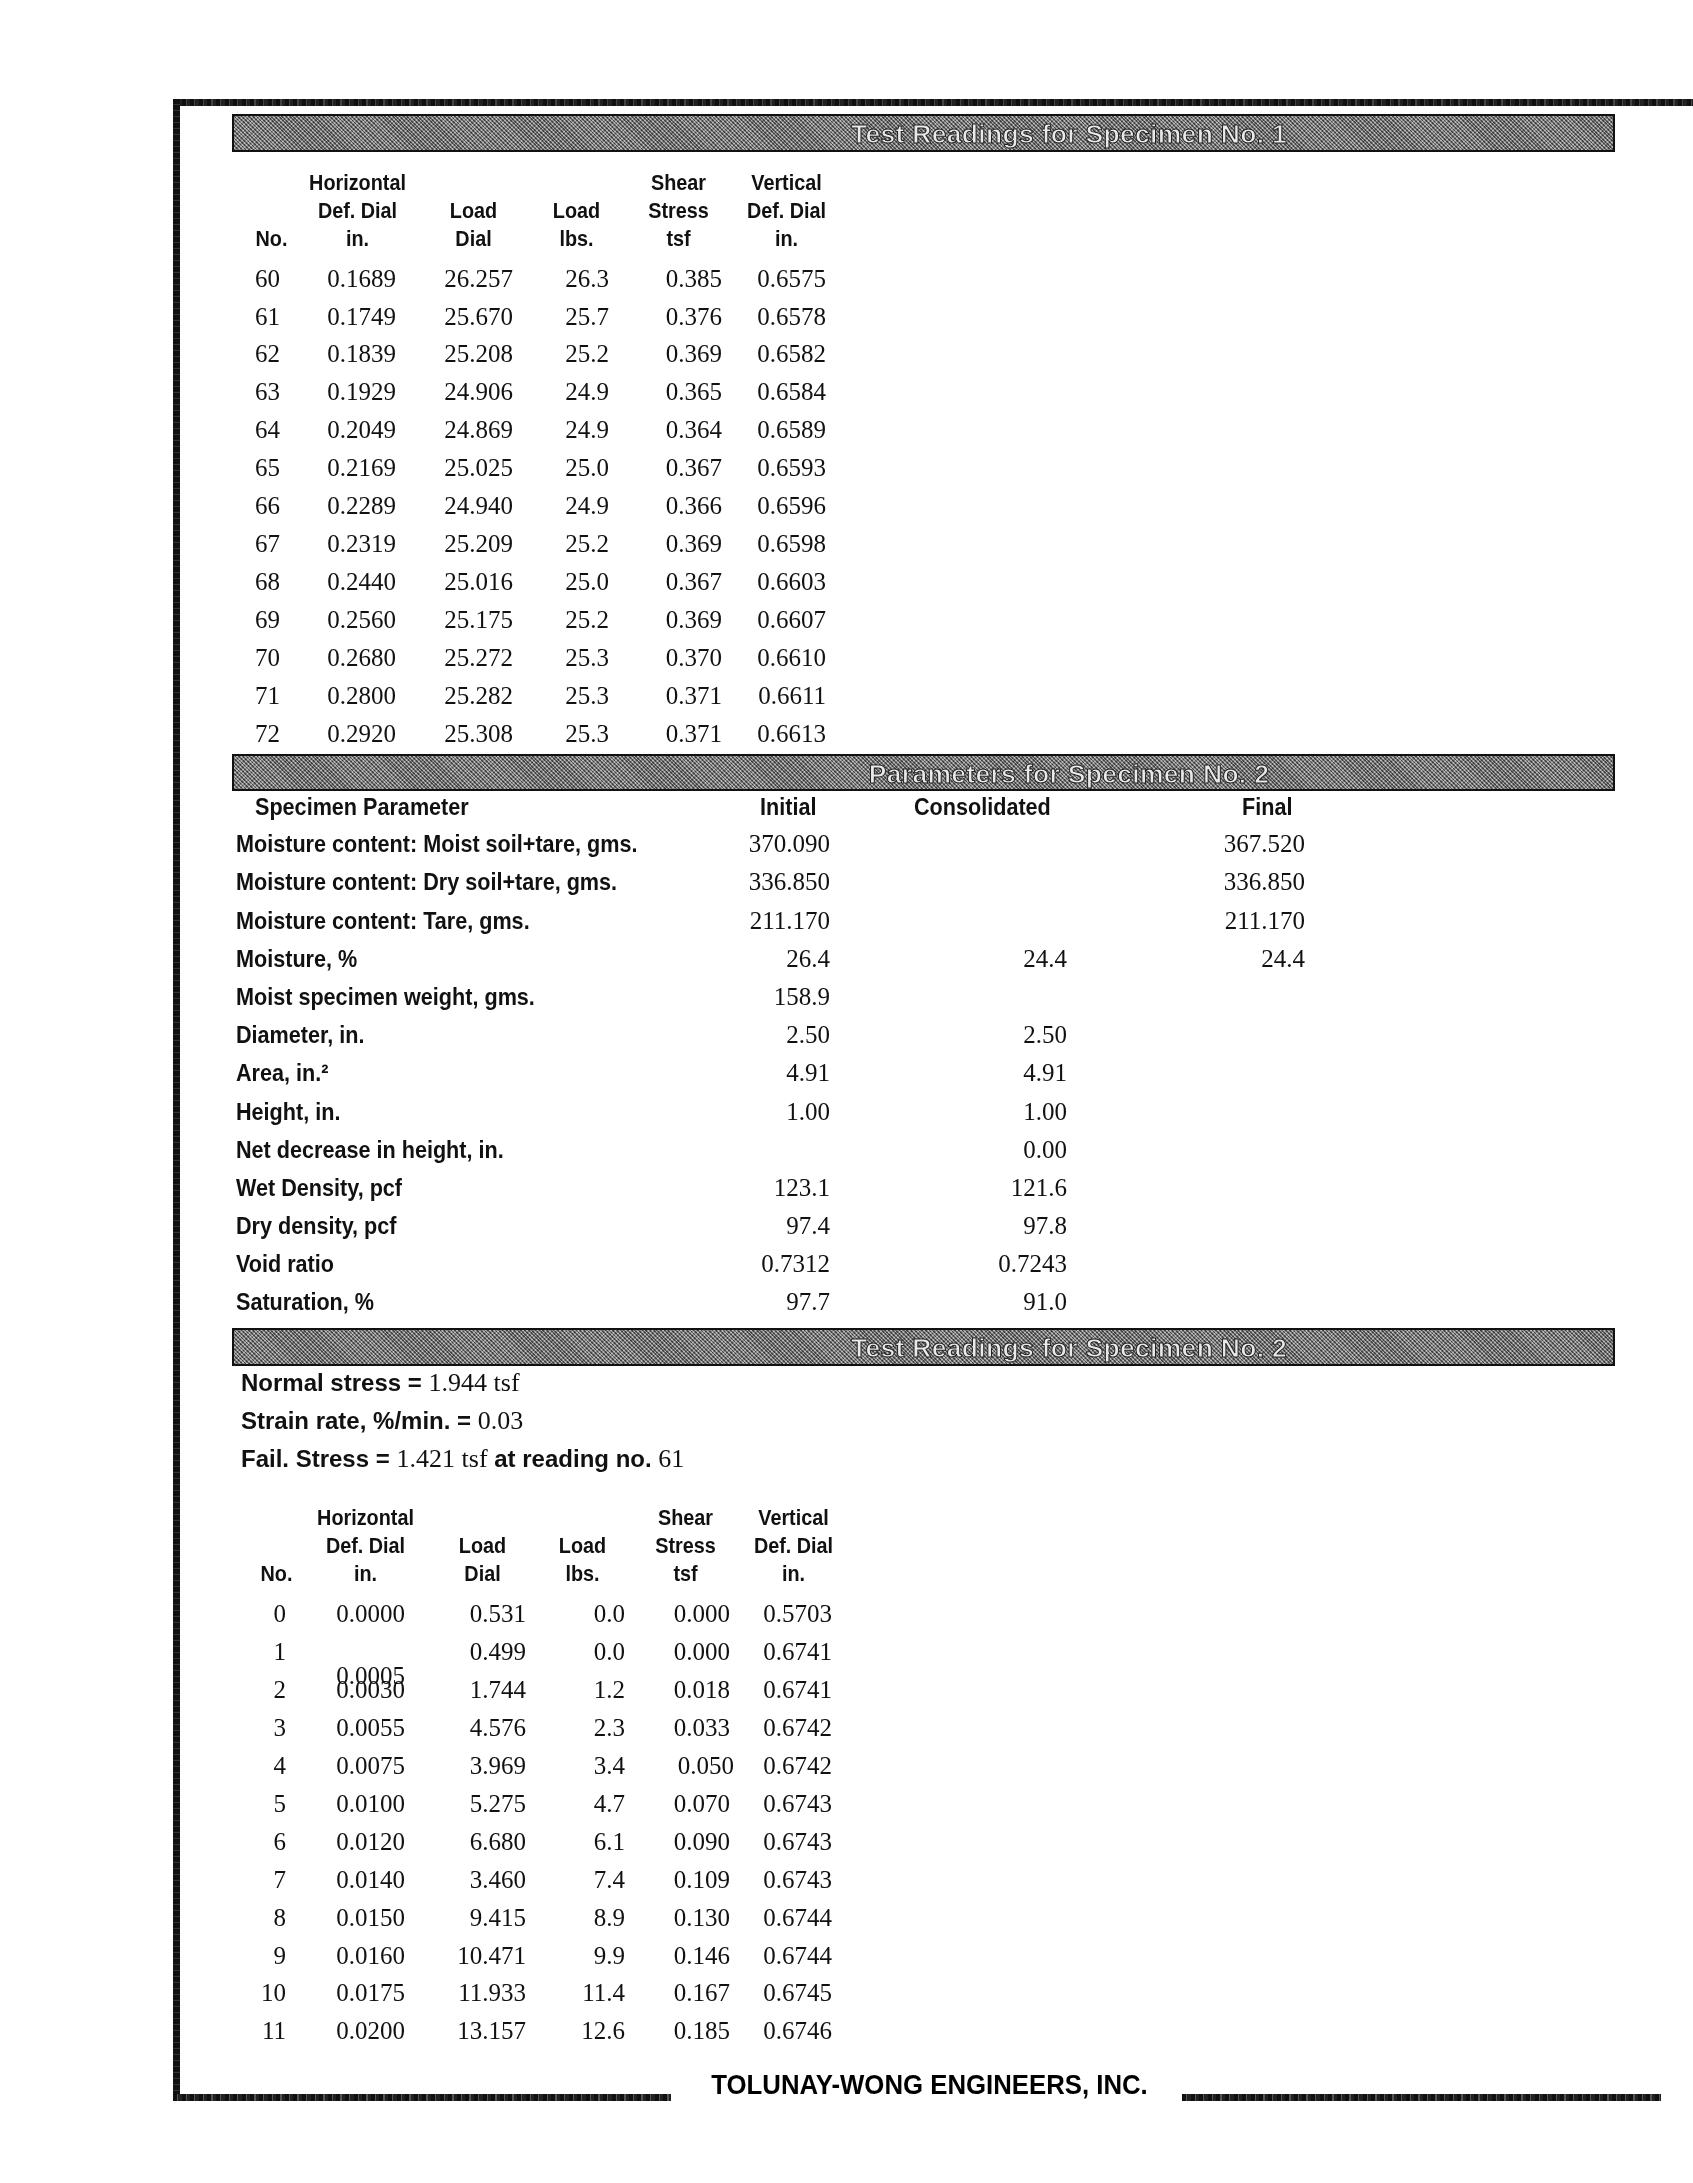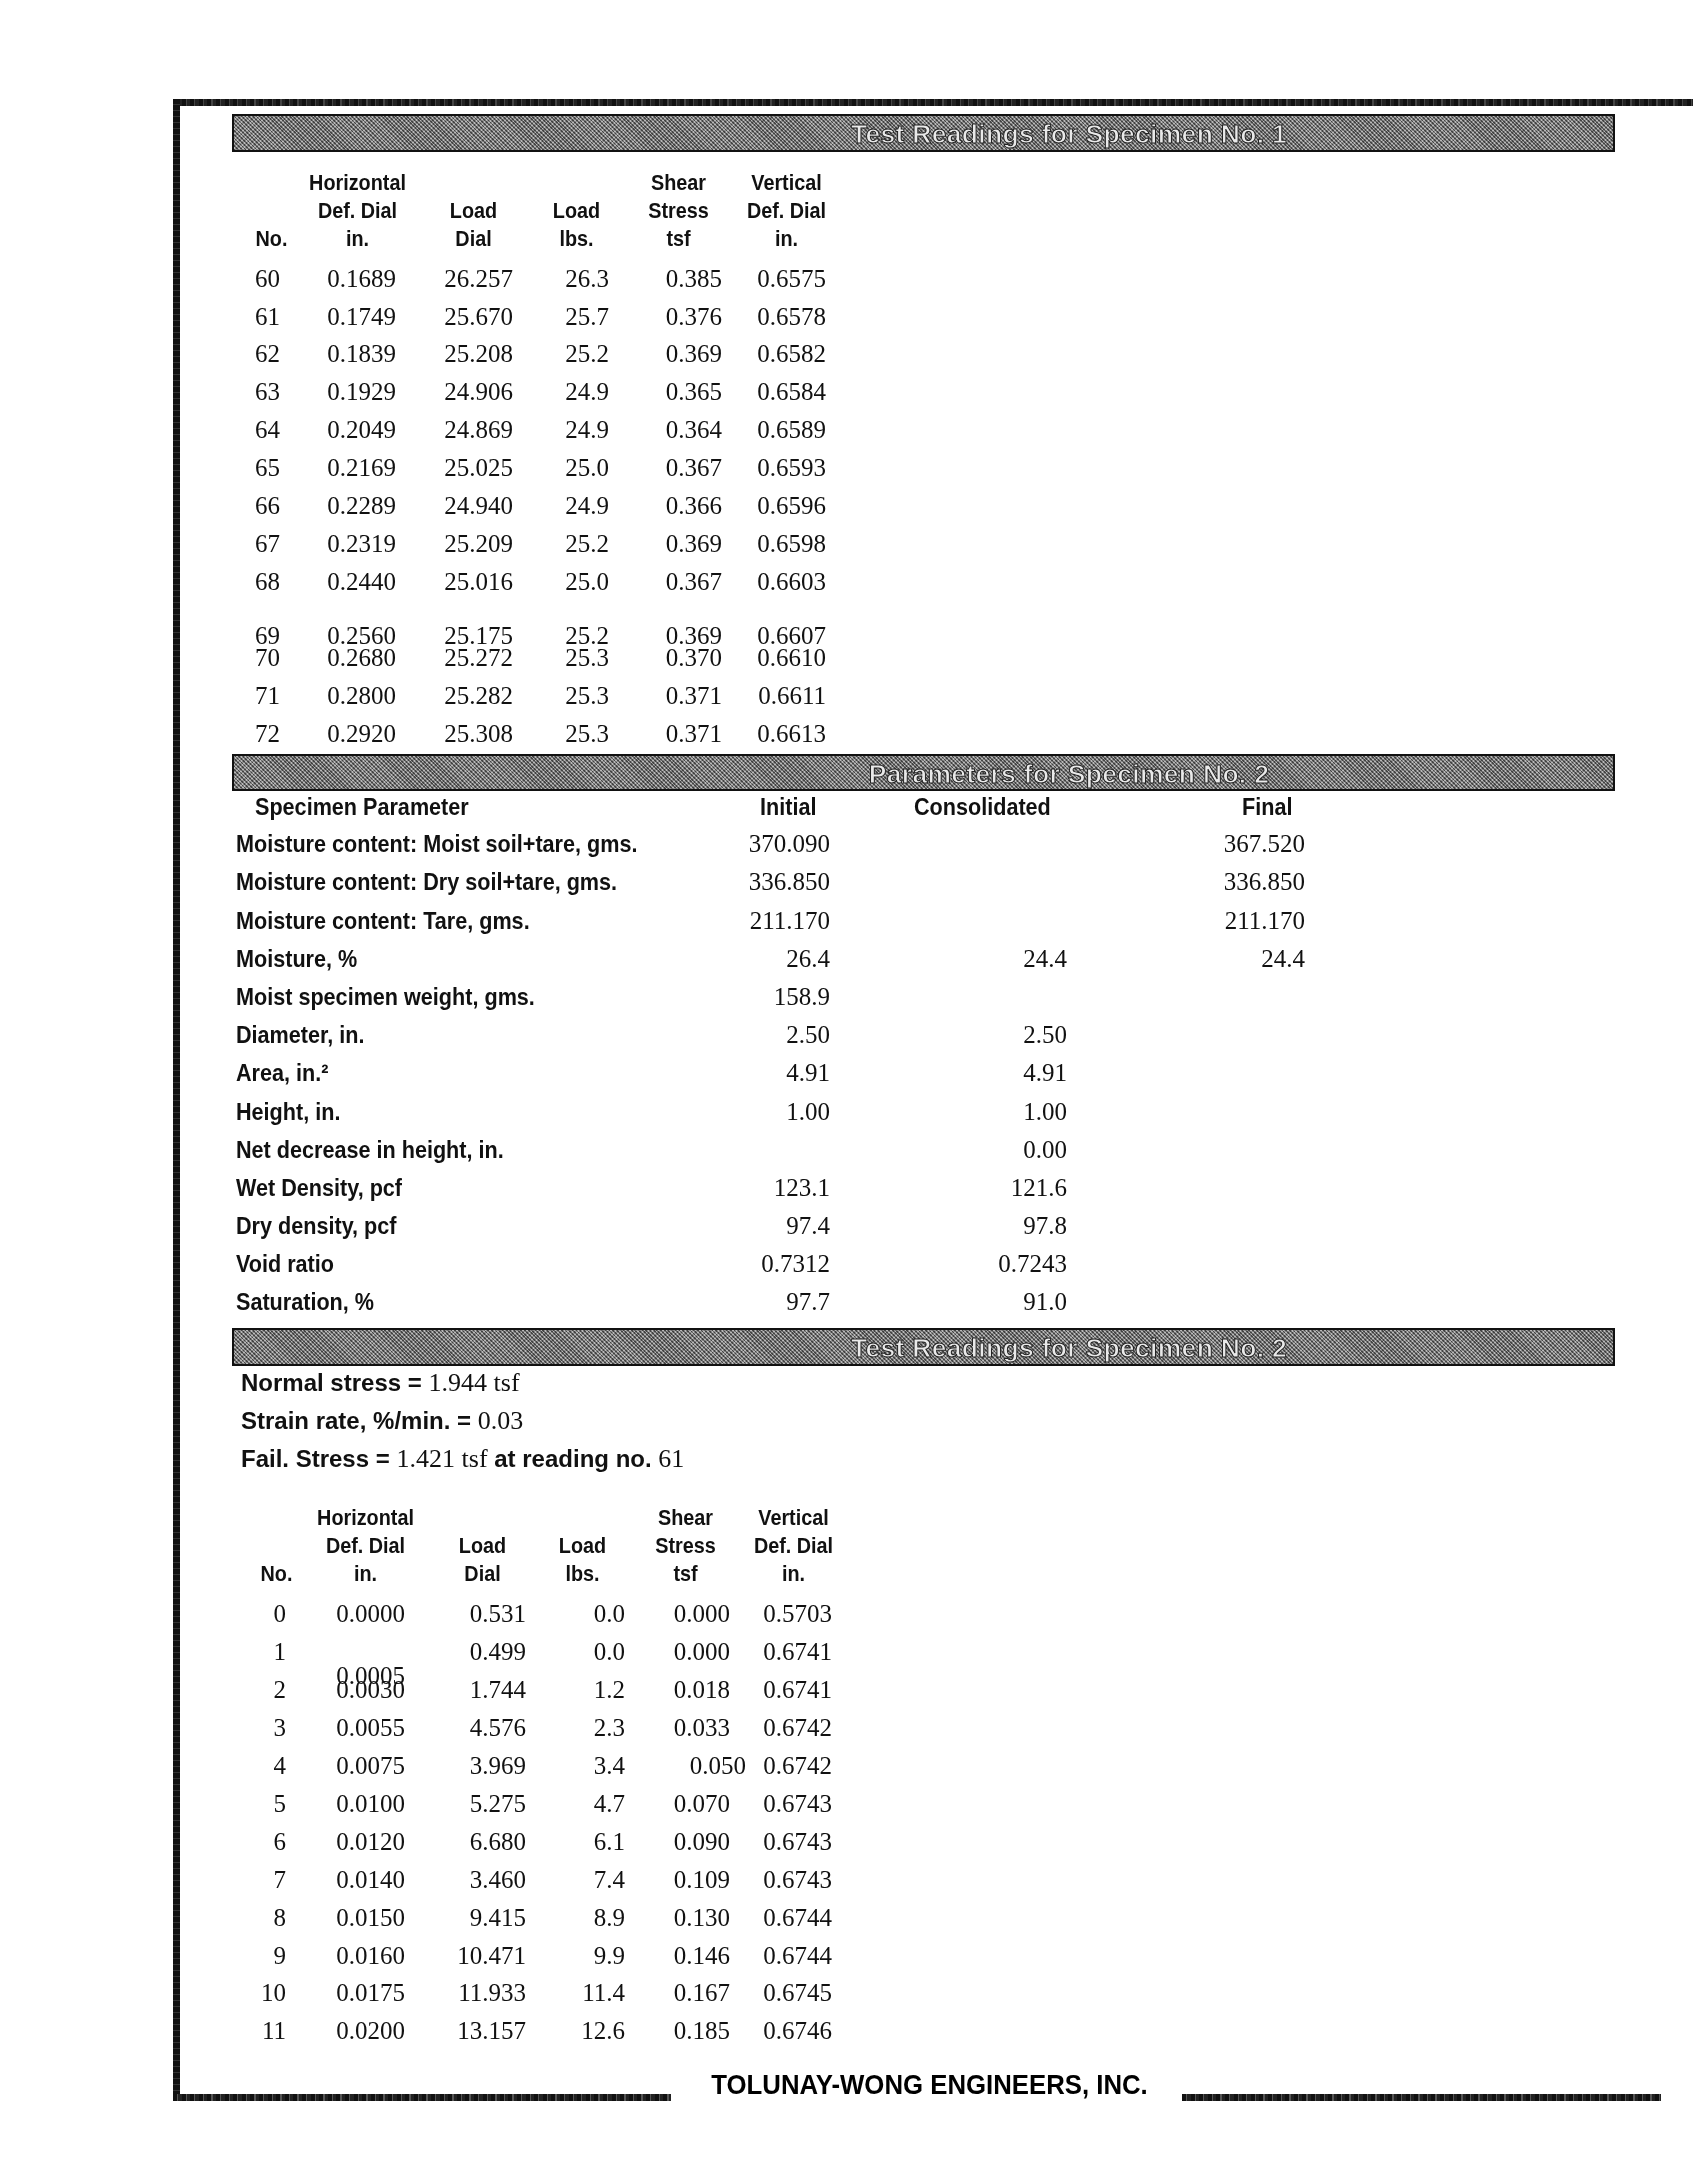--- a/index.html
+++ b/index.html
@@ -156,21 +156,21 @@
       <div class="cell" style="left: 482px; width: 106px;">0.6598</div>
     </div>
     <div class="data-row" style="top: 568px;">
       <div class="cell" style="left: -64px; width: 106px;">68</div>
       <div class="cell" style="left: 52px; width: 106px;">0.2440</div>
       <div class="cell" style="left: 169px; width: 106px;">25.016</div>
       <div class="cell" style="left: 265px; width: 106px;">25.0</div>
       <div class="cell" style="left: 378px; width: 106px;">0.367</div>
       <div class="cell" style="left: 482px; width: 106px;">0.6603</div>
     </div>
-    <div class="data-row" style="top: 622px;">
+    <div class="data-row" style="top: 606px;">
       <div class="cell" style="left: -64px; width: 106px;">69</div>
       <div class="cell" style="left: 52px; width: 106px;">0.2560</div>
       <div class="cell" style="left: 169px; width: 106px;">25.175</div>
       <div class="cell" style="left: 265px; width: 106px;">25.2</div>
       <div class="cell" style="left: 378px; width: 106px;">0.369</div>
       <div class="cell" style="left: 482px; width: 106px;">0.6607</div>
     </div>
     <div class="data-row" style="top: 644px;">
       <div class="cell" style="left: -64px; width: 106px;">70</div>
       <div class="cell" style="left: 52px; width: 106px;">0.2680</div>
@@ -371,21 +371,21 @@
       <div class="cell" style="left: 182px; width: 106px;">4.576</div>
       <div class="cell" style="left: 281px; width: 106px;">2.3</div>
       <div class="cell" style="left: 386px; width: 106px;">0.033</div>
       <div class="cell" style="left: 488px; width: 106px;">0.6742</div>
     </div>
     <div class="data-row" style="top: 1752px;">
       <div class="cell" style="left: -58px; width: 106px;">4</div>
       <div class="cell" style="left: 61px; width: 106px;">0.0075</div>
       <div class="cell" style="left: 182px; width: 106px;">3.969</div>
       <div class="cell" style="left: 281px; width: 106px;">3.4</div>
-      <div class="cell" style="left: 402px; width: 106px;">0.050</div>
+      <div class="cell" style="left: 390px; width: 106px;">0.050</div>
       <div class="cell" style="left: 488px; width: 106px;">0.6742</div>
     </div>
     <div class="data-row" style="top: 1790px;">
       <div class="cell" style="left: -58px; width: 106px;">5</div>
       <div class="cell" style="left: 61px; width: 106px;">0.0100</div>
       <div class="cell" style="left: 182px; width: 106px;">5.275</div>
       <div class="cell" style="left: 281px; width: 106px;">4.7</div>
       <div class="cell" style="left: 386px; width: 106px;">0.070</div>
       <div class="cell" style="left: 488px; width: 106px;">0.6743</div>
     </div>

